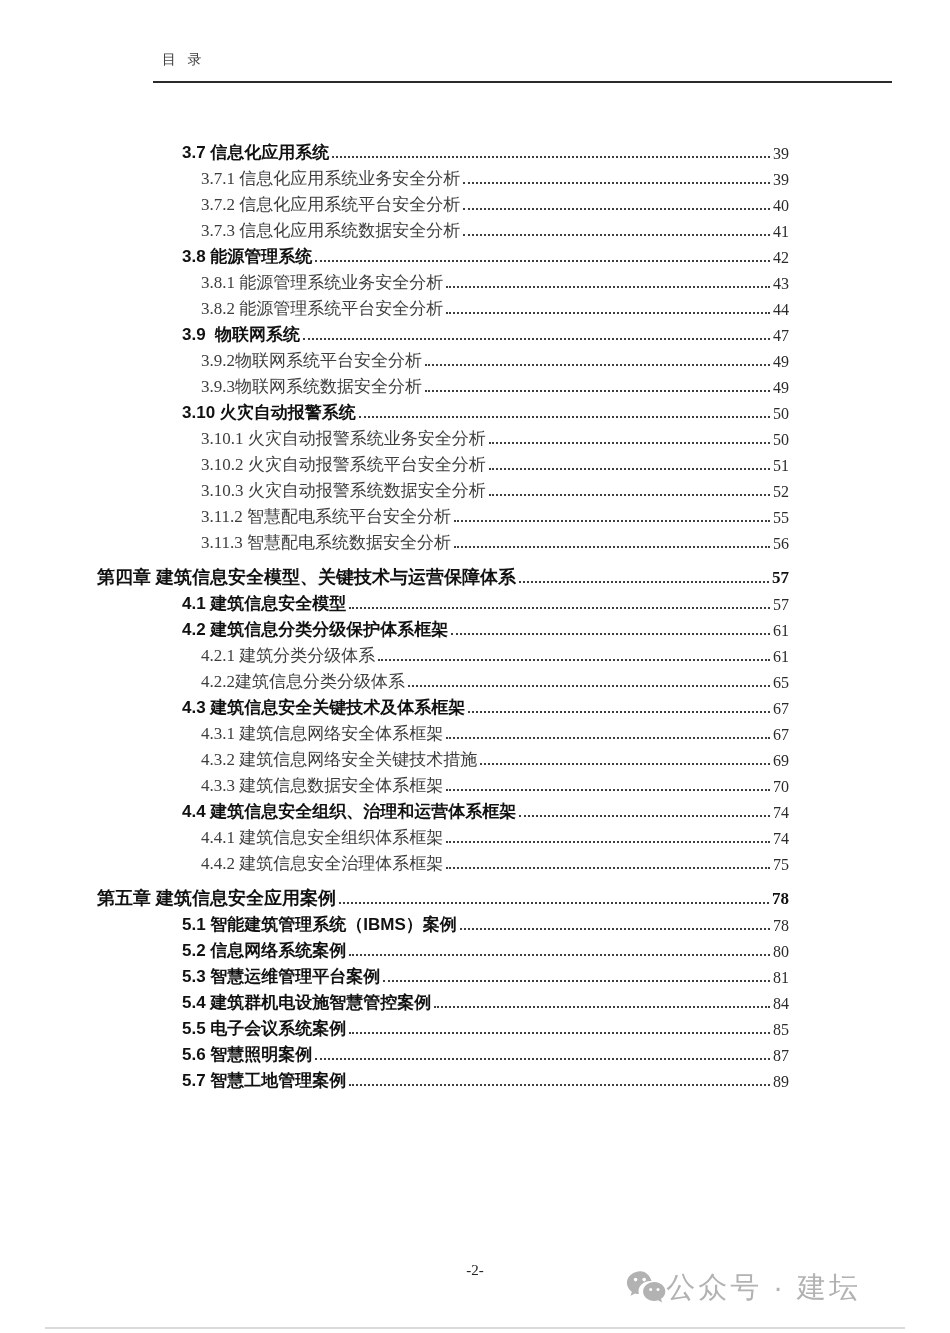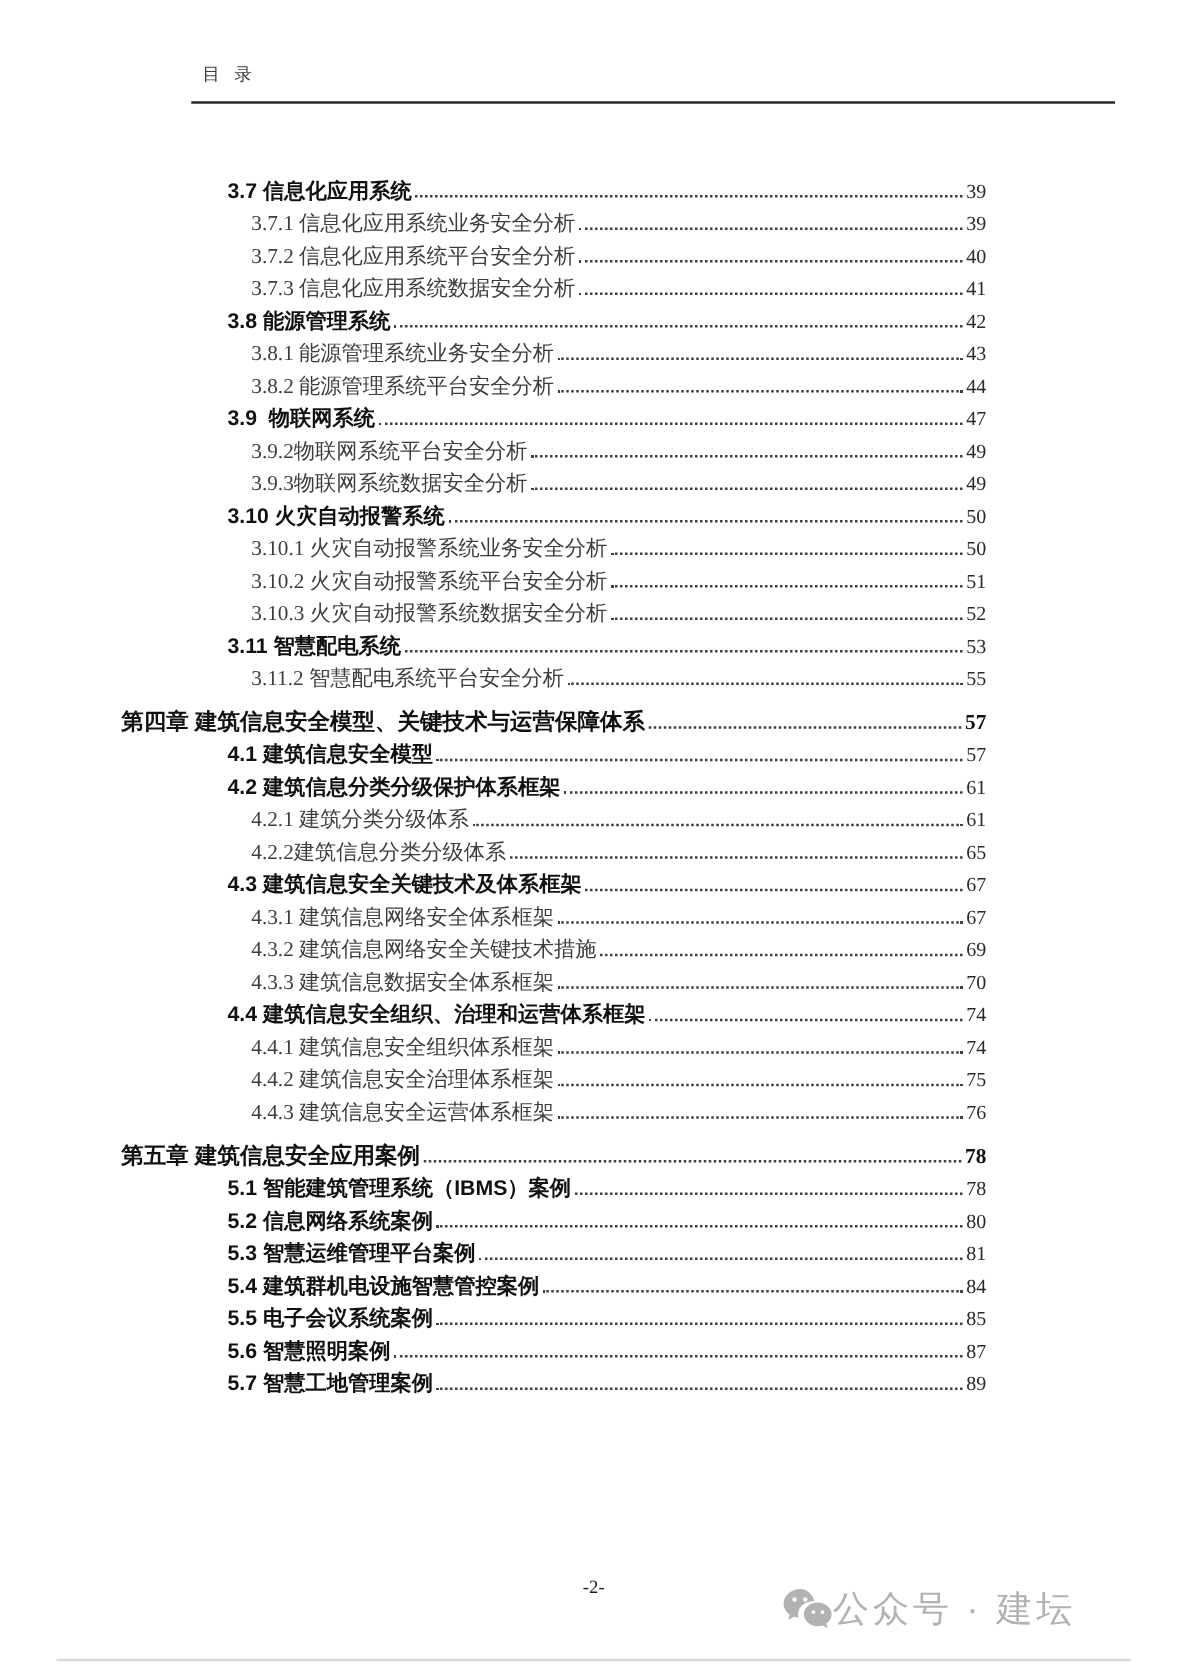--- a/index.html
+++ b/index.html
@@ -139,29 +139,29 @@
       <div class="toc-row lvl3">
       <span class="toc-label">3.10.2 火灾自动报警系统平台安全分析</span>
       <span class="toc-dots"></span>
       <span class="toc-page">51</span>
     </div>
       <div class="toc-row lvl3">
       <span class="toc-label">3.10.3 火灾自动报警系统数据安全分析</span>
       <span class="toc-dots"></span>
       <span class="toc-page">52</span>
     </div>
-      <div class="toc-row lvl2">
-      <span class="toc-label">3.11 智慧配电系统</span>
-      <span class="toc-dots"></span>
-      <span class="toc-page">53</span>
-    </div>
       <div class="toc-row lvl3">
       <span class="toc-label">3.11.2 智慧配电系统平台安全分析</span>
       <span class="toc-dots"></span>
       <span class="toc-page">55</span>
+    </div>
+      <div class="toc-row lvl3">
+      <span class="toc-label">3.11.3 智慧配电系统数据安全分析</span>
+      <span class="toc-dots"></span>
+      <span class="toc-page">56</span>
     </div>
       <div class="toc-row lvl1">
       <span class="toc-label">第四章 建筑信息安全模型、关键技术与运营保障体系</span>
       <span class="toc-dots"></span>
       <span class="toc-page">57</span>
     </div>
       <div class="toc-row lvl2">
       <span class="toc-label">4.1 建筑信息安全模型</span>
       <span class="toc-dots"></span>
       <span class="toc-page">57</span>
@@ -208,25 +208,20 @@
     </div>
       <div class="toc-row lvl3">
       <span class="toc-label">4.4.1 建筑信息安全组织体系框架</span>
       <span class="toc-dots"></span>
       <span class="toc-page">74</span>
     </div>
       <div class="toc-row lvl3">
       <span class="toc-label">4.4.2 建筑信息安全治理体系框架</span>
       <span class="toc-dots"></span>
       <span class="toc-page">75</span>
-    </div>
-      <div class="toc-row lvl3">
-      <span class="toc-label">4.4.3 建筑信息安全运营体系框架</span>
-      <span class="toc-dots"></span>
-      <span class="toc-page">76</span>
     </div>
       <div class="toc-row lvl1">
       <span class="toc-label">第五章 建筑信息安全应用案例</span>
       <span class="toc-dots"></span>
       <span class="toc-page">78</span>
     </div>
       <div class="toc-row lvl2">
       <span class="toc-label">5.1 智能建筑管理系统（IBMS）案例</span>
       <span class="toc-dots"></span>
       <span class="toc-page">78</span>

